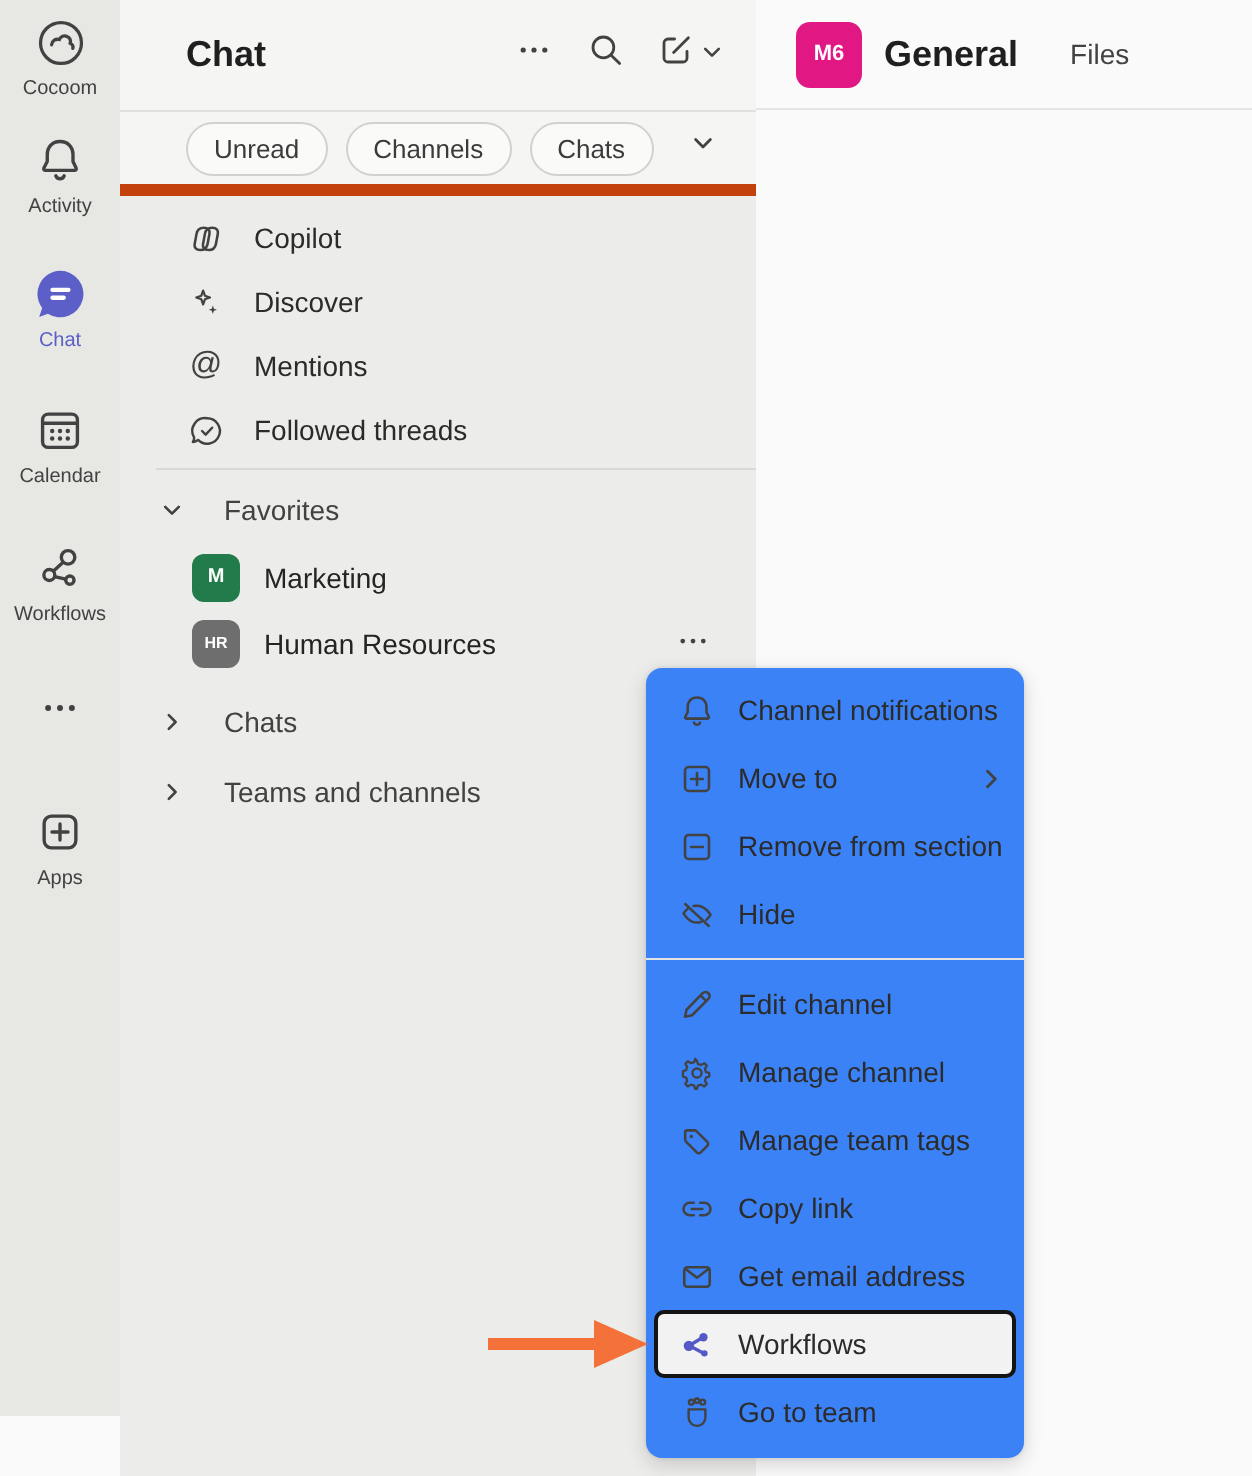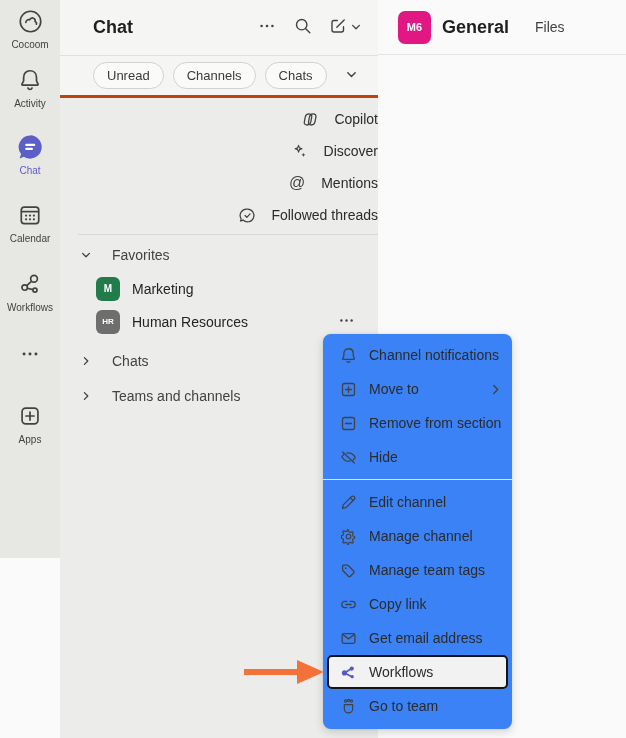--- a/index.html
+++ b/index.html
@@ -1,47 +1,47 @@
 <!DOCTYPE html>
 <html><head>
 <meta charset="utf-8">
 <style>
   * { margin:0; padding:0; box-sizing:border-box; }
   html,body { width:626px; height:738px; }
   body { font-family:"Liberation Sans","DejaVu Sans",sans-serif; color:#242424; }
   .app { position:relative; width:626px; height:738px; overflow:hidden; background:#fafafa; }
 
   
-  .rail { position:absolute; left:0; top:0; width:60px; height:558px; background:#e7e7e4; display:flex; flex-direction:column; align-items:center; }
+  .rail { position:absolute; left:0; top:0; width:60px; height:708px; background:#e7e7e4; display:flex; flex-direction:column; align-items:center; }
   .rail-item { display:flex; flex-direction:column; align-items:center; gap:3px; cursor:pointer; }
   .rail-item .ricon { width:30px; height:30px; display:flex; align-items:center; justify-content:center; color:#424242; }
   .rail-label { font-size:10px; color:#424242; line-height:11px; }
   .rail-item.active .rail-label { color:#5b5fc7; }
   .ri-cocoom { margin-top:6px; }
   .ri-activity { margin-top:15px; }
   .ri-chat { margin-top:23px; }
   .ri-calendar { margin-top:24px; }
   .ri-workflows { margin-top:25px; }
   .ri-more { margin-top:26px; color:#424242; }
   .ri-apps { margin-top:32px; }
 
   
   .panel { position:absolute; left:60px; top:0; width:318px; height:738px; background:#ececea; display:flex; flex-direction:column; }
   .panel-header { height:55px; background:#f5f5f3; display:flex; align-items:center; padding:0 16px 0 33px; flex:0 0 auto; }
   .panel-title { font-size:18px; font-weight:700; color:#1f1f1f; }
   .ph-actions { margin-left:auto; display:flex; align-items:center; gap:14px; color:#424242; }
   .icon-btn { display:flex; align-items:center; justify-content:center; width:22px; height:22px; cursor:pointer; }
   .compose-group { display:flex; align-items:center; gap:2px; cursor:pointer; }
 
-  .pills-row { height:43px; background:#f5f5f3; border-top:1px solid #e0e0de; border-bottom:3px solid #c2410c; display:flex; align-items:center; gap:9px; padding:0 16px 0 33px; flex:0 0 auto; }
+  .pills-row { height:43px; background:#f5f5f3; border-top:1px solid #e0e0de; border-bottom:6px solid #c2410c; display:flex; align-items:center; gap:9px; padding:0 16px 0 33px; flex:0 0 auto; }
   .pill { height:27px; padding:0 13px; border:1px solid #d1d1cf; border-radius:14px; background:#fafaf9; font-size:13px; color:#3b3b3b; display:flex; align-items:center; cursor:pointer; }
   .pills-chevron { margin-left:auto; color:#424242; }
 
   .list { flex:1; padding-top:5px; overflow:hidden; }
-  .list-item { height:32px; display:flex; align-items:center; padding-left:33px; gap:14px; font-size:14px; color:#2b2b2b; cursor:pointer;justify-content:flex-end; }
+  .list-item { height:32px; display:flex; align-items:center; padding-left:33px; gap:14px; font-size:14px; color:#2b2b2b; cursor:pointer; }
   .li-icon { width:20px; height:20px; display:flex; align-items:center; justify-content:center; color:#424242; }
   .at-glyph { font-size:16px; color:#424242; line-height:20px; }
 
   .sep-line { height:1px; background:#d8d8d6; margin:3px 0 2px 18px; }
 
   .section-header { height:35px; display:flex; align-items:center; gap:20px; padding-left:20px; font-size:14px; color:#424242; cursor:pointer; }
   .section-header .chev { color:#424242; display:flex; }
 
   .channel-row { height:33px; display:flex; align-items:center; gap:12px; padding:0 22px 0 36px; font-size:14px; color:#242424; cursor:pointer; }
   .avatar24 { width:24px; height:24px; border-radius:6px; display:flex; align-items:center; justify-content:center; color:#fff; font-weight:700; flex:0 0 auto; }

